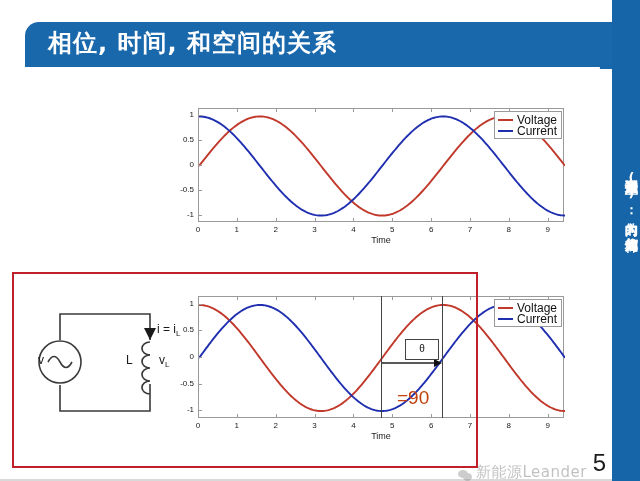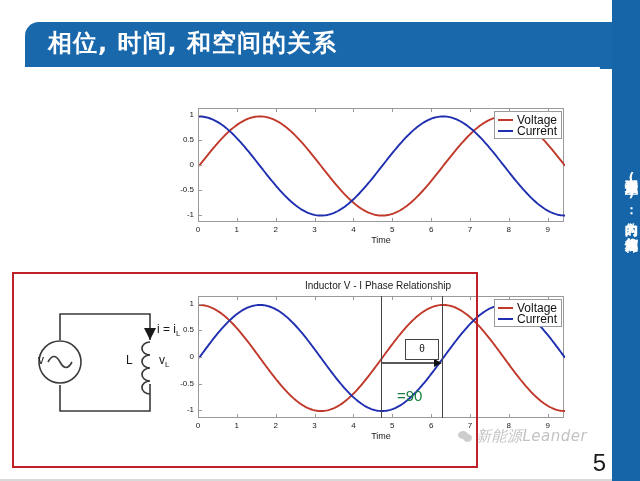--- a/index.html
+++ b/index.html
@@ -95,29 +95,29 @@
 
   
   .circuit{position:absolute;left:38px;top:300px;width:140px;height:125px;z-index:3;}
 
   
   .theta-box{
     position:absolute;border:1px solid #444;background:#fff;
     font-size:10px;color:#111;text-align:center;line-height:17px;z-index:4;
   }
   .eq90{
-    position:absolute;font-size:15px;color:#15803d;font-weight:normal;z-index:4;
+    position:absolute;font-size:19px;color:#c2410c;font-weight:normal;z-index:4;
     font-family:"Liberation Sans",sans-serif;
   }
   .vline{position:absolute;width:1px;background:#444;z-index:3;}
 
   
   .watermark{
-    position:absolute;left:458px;top:427px;z-index:6;
-    display:flex;align-items:center;opacity:.42;font-style:italic;
+    position:absolute;left:458px;top:463px;z-index:6;
+    display:flex;align-items:flex-end;opacity:.42;
   }
   .wm-text{font-size:15px;color:#6d6d6d;letter-spacing:.5px;font-family:"DejaVu Sans",sans-serif;white-space:nowrap;}
   .wm-icon{width:15px;height:13px;margin-right:3px;position:relative;}
   .wm-icon span{position:absolute;border-radius:50%;background:#8a8a8a;}
   .page-no{
     position:absolute;right:34px;bottom:4px;font-size:24px;color:#1a1a1a;z-index:6;
     font-family:"Liberation Sans",sans-serif;
   }
   .bottom-rule{position:absolute;left:0;bottom:0;width:612px;height:2px;background:#d9d9d9;}
 </style>
@@ -215,21 +215,20 @@
     <div style="position:absolute;left:88px;top:53px;font-size:12px;color:#1a1a1a;">L</div>
     <div style="position:absolute;left:121px;top:53px;font-size:12px;color:#1a1a1a;white-space:nowrap;">
       <span>v</span><sub style="font-size:8px;">L</sub>
     </div>
     <div style="position:absolute;left:119px;top:22px;font-size:12px;color:#1a1a1a;white-space:nowrap;">
       <span>i = i</span><sub style="font-size:8px;">L</sub>
     </div>
   </div>
 
   <div class="chart-block" id="chart-inductor" style="left:168px;top:280px;width:420px;height:175px;">
-    <div class="chart-title">Inductor V - I Phase Relationship</div>
   <div class="plot-area" style="left: 30px; top: 16px; width: 366px; height: 122px;">
         <svg width="366" height="122" viewBox="0 0 366 122" style="position: absolute; left: 0px; top: 0px;">
           <path d="M0.00 7.96 L1.41 7.99 L2.82 8.10 L4.22 8.27 L5.63 8.51 L7.04 8.82 L8.45 9.20 L9.85 9.65 L11.26 10.17 L12.67 10.75 L14.08 11.40 L15.48 12.11 L16.89 12.89 L18.30 13.73 L19.71 14.64 L21.12 15.60 L22.52 16.62 L23.93 17.70 L25.34 18.84 L26.75 20.04 L28.15 21.28 L29.56 22.58 L30.97 23.93 L32.38 25.33 L33.78 26.78 L35.19 28.27 L36.60 29.80 L38.01 31.38 L39.42 32.99 L40.82 34.64 L42.23 36.32 L43.64 38.04 L45.05 39.79 L46.45 41.56 L47.86 43.36 L49.27 45.19 L50.68 47.03 L52.08 48.89 L53.49 50.77 L54.90 52.66 L56.31 54.57 L57.72 56.48 L59.12 58.40 L60.53 60.32 L61.94 62.24 L63.35 64.16 L64.75 66.07 L66.16 67.98 L67.57 69.88 L68.98 71.77 L70.38 73.65 L71.79 75.50 L73.20 77.34 L74.61 79.16 L76.02 80.95 L77.42 82.72 L78.83 84.46 L80.24 86.17 L81.65 87.84 L83.05 89.48 L84.46 91.08 L85.87 92.65 L87.28 94.17 L88.68 95.65 L90.09 97.08 L91.50 98.46 L92.91 99.80 L94.32 101.08 L95.72 102.32 L97.13 103.49 L98.54 104.62 L99.95 105.68 L101.35 106.69 L102.76 107.63 L104.17 108.52 L105.58 109.34 L106.98 110.10 L108.39 110.79 L109.80 111.42 L111.21 111.99 L112.62 112.48 L114.02 112.91 L115.43 113.27 L116.84 113.56 L118.25 113.79 L119.65 113.94 L121.06 114.03 L122.47 114.04 L123.88 113.99 L125.28 113.86 L126.69 113.67 L128.10 113.40 L129.51 113.07 L130.92 112.67 L132.32 112.20 L133.73 111.67 L135.14 111.07 L136.55 110.40 L137.95 109.67 L139.36 108.87 L140.77 108.01 L142.18 107.09 L143.58 106.11 L144.99 105.07 L146.40 103.97 L147.81 102.82 L149.22 101.61 L150.62 100.35 L152.03 99.03 L153.44 97.67 L154.85 96.25 L156.25 94.80 L157.66 93.29 L159.07 91.75 L160.48 90.16 L161.88 88.54 L163.29 86.88 L164.70 85.18 L166.11 83.46 L167.52 81.70 L168.92 79.92 L170.33 78.11 L171.74 76.28 L173.15 74.43 L174.55 72.56 L175.96 70.68 L177.37 68.79 L178.78 66.88 L180.18 64.97 L181.59 63.05 L183.00 61.13 L184.41 59.21 L185.82 57.29 L187.22 55.37 L188.63 53.47 L190.04 51.57 L191.45 49.68 L192.85 47.81 L194.26 45.96 L195.67 44.13 L197.08 42.32 L198.48 40.53 L199.89 38.77 L201.30 37.04 L202.71 35.34 L204.12 33.68 L205.52 32.05 L206.93 30.46 L208.34 28.91 L209.75 27.40 L211.15 25.94 L212.56 24.52 L213.97 23.15 L215.38 21.82 L216.78 20.55 L218.19 19.34 L219.60 18.18 L221.01 17.07 L222.42 16.02 L223.82 15.03 L225.23 14.11 L226.64 13.24 L228.05 12.43 L229.45 11.69 L230.86 11.02 L232.27 10.41 L233.68 9.86 L235.08 9.39 L236.49 8.98 L237.90 8.64 L239.31 8.36 L240.72 8.16 L242.12 8.03 L243.53 7.96 L244.94 7.97 L246.35 8.04 L247.75 8.19 L249.16 8.40 L250.57 8.68 L251.98 9.04 L253.38 9.46 L254.79 9.94 L256.20 10.50 L257.61 11.12 L259.02 11.81 L260.42 12.56 L261.83 13.37 L263.24 14.25 L264.65 15.19 L266.05 16.18 L267.46 17.24 L268.87 18.36 L270.28 19.53 L271.68 20.75 L273.09 22.03 L274.50 23.36 L275.91 24.74 L277.32 26.16 L278.72 27.63 L280.13 29.15 L281.54 30.71 L282.95 32.30 L284.35 33.94 L285.76 35.61 L287.17 37.31 L288.58 39.05 L289.98 40.81 L291.39 42.60 L292.80 44.42 L294.21 46.25 L295.62 48.11 L297.02 49.98 L298.43 51.87 L299.84 53.76 L301.25 55.67 L302.65 57.59 L304.06 59.51 L305.47 61.43 L306.88 63.35 L308.28 65.27 L309.69 67.18 L311.10 69.08 L312.51 70.98 L313.92 72.86 L315.32 74.72 L316.73 76.57 L318.14 78.40 L319.55 80.20 L320.95 81.98 L322.36 83.73 L323.77 85.45 L325.18 87.14 L326.58 88.80 L327.99 90.41 L329.40 91.99 L330.81 93.53 L332.22 95.03 L333.62 96.48 L335.03 97.89 L336.44 99.24 L337.85 100.55 L339.25 101.80 L340.66 103.00 L342.07 104.15 L343.48 105.24 L344.88 106.27 L346.29 107.24 L347.70 108.15 L349.11 109.00 L350.52 109.79 L351.92 110.51 L353.33 111.17 L354.74 111.76 L356.15 112.28 L357.55 112.74 L358.96 113.13 L360.37 113.45 L361.78 113.70 L363.18 113.89 L364.59 114.00 L366.00 114.04 " fill="none" stroke="#c0392b" stroke-width="1.9"></path>
           <path d="M0.00 61.00 L1.41 59.08 L2.82 57.16 L4.22 55.25 L5.63 53.34 L7.04 51.44 L8.45 49.56 L9.85 47.69 L11.26 45.84 L12.67 44.01 L14.08 42.20 L15.48 40.42 L16.89 38.66 L18.30 36.93 L19.71 35.23 L21.12 33.57 L22.52 31.94 L23.93 30.36 L25.34 28.81 L26.75 27.30 L28.15 25.84 L29.56 24.42 L30.97 23.06 L32.38 21.74 L33.78 20.47 L35.19 19.26 L36.60 18.10 L38.01 17.00 L39.42 15.96 L40.82 14.97 L42.23 14.05 L43.64 13.18 L45.05 12.38 L46.45 11.65 L47.86 10.97 L49.27 10.37 L50.68 9.83 L52.08 9.36 L53.49 8.95 L54.90 8.62 L56.31 8.35 L57.72 8.15 L59.12 8.02 L60.53 7.96 L61.94 7.97 L63.35 8.05 L64.75 8.20 L66.16 8.42 L67.57 8.71 L68.98 9.06 L70.38 9.49 L71.79 9.98 L73.20 10.54 L74.61 11.16 L76.02 11.85 L77.42 12.61 L78.83 13.43 L80.24 14.31 L81.65 15.25 L83.05 16.25 L84.46 17.31 L85.87 18.43 L87.28 19.61 L88.68 20.83 L90.09 22.12 L91.50 23.45 L92.91 24.83 L94.32 26.26 L95.72 27.73 L97.13 29.25 L98.54 30.81 L99.95 32.41 L101.35 34.05 L102.76 35.72 L104.17 37.43 L105.58 39.16 L106.98 40.93 L108.39 42.72 L109.80 44.54 L111.21 46.37 L112.62 48.23 L114.02 50.10 L115.43 51.99 L116.84 53.89 L118.25 55.80 L119.65 57.71 L121.06 59.63 L122.47 61.56 L123.88 63.48 L125.28 65.39 L126.69 67.31 L128.10 69.21 L129.51 71.10 L130.92 72.98 L132.32 74.85 L133.73 76.69 L135.14 78.52 L136.55 80.32 L137.95 82.10 L139.36 83.85 L140.77 85.56 L142.18 87.25 L143.58 88.90 L144.99 90.52 L146.40 92.10 L147.81 93.63 L149.22 95.13 L150.62 96.57 L152.03 97.98 L153.44 99.33 L154.85 100.63 L156.25 101.88 L157.66 103.08 L159.07 104.22 L160.48 105.31 L161.88 106.34 L163.29 107.30 L164.70 108.21 L166.11 109.06 L167.52 109.84 L168.92 110.55 L170.33 111.21 L171.74 111.79 L173.15 112.31 L174.55 112.77 L175.96 113.15 L177.37 113.47 L178.78 113.72 L180.18 113.89 L181.59 114.00 L183.00 114.04 L184.41 114.01 L185.82 113.91 L187.22 113.74 L188.63 113.51 L190.04 113.20 L191.45 112.82 L192.85 112.38 L194.26 111.87 L195.67 111.29 L197.08 110.64 L198.48 109.94 L199.89 109.16 L201.30 108.33 L202.71 107.43 L204.12 106.47 L205.52 105.45 L206.93 104.37 L208.34 103.23 L209.75 102.04 L211.15 100.80 L212.56 99.50 L213.97 98.16 L215.38 96.76 L216.78 95.32 L218.19 93.83 L219.60 92.30 L221.01 90.73 L222.42 89.12 L223.82 87.47 L225.23 85.79 L226.64 84.07 L228.05 82.33 L229.45 80.56 L230.86 78.76 L232.27 76.93 L233.68 75.09 L235.08 73.23 L236.49 71.35 L237.90 69.46 L239.31 67.56 L240.72 65.65 L242.12 63.73 L243.53 61.81 L244.94 59.89 L246.35 57.97 L247.75 56.05 L249.16 54.14 L250.57 52.24 L251.98 50.35 L253.38 48.48 L254.79 46.62 L256.20 44.78 L257.61 42.96 L259.02 41.16 L260.42 39.39 L261.83 37.65 L263.24 35.94 L264.65 34.27 L266.05 32.63 L267.46 31.02 L268.87 29.46 L270.28 27.93 L271.68 26.45 L273.09 25.02 L274.50 23.63 L275.91 22.29 L277.32 21.00 L278.72 19.76 L280.13 18.58 L281.54 17.46 L282.95 16.39 L284.35 15.38 L285.76 14.43 L287.17 13.54 L288.58 12.71 L289.98 11.95 L291.39 11.25 L292.80 10.62 L294.21 10.05 L295.62 9.55 L297.02 9.11 L298.43 8.75 L299.84 8.45 L301.25 8.22 L302.65 8.07 L304.06 7.98 L305.47 7.96 L306.88 8.01 L308.28 8.13 L309.69 8.32 L311.10 8.58 L312.51 8.90 L313.92 9.30 L315.32 9.76 L316.73 10.29 L318.14 10.89 L319.55 11.55 L320.95 12.28 L322.36 13.07 L323.77 13.93 L325.18 14.85 L326.58 15.82 L327.99 16.86 L329.40 17.95 L330.81 19.10 L332.22 20.31 L333.62 21.57 L335.03 22.88 L336.44 24.24 L337.85 25.65 L339.25 27.11 L340.66 28.61 L342.07 30.15 L343.48 31.73 L344.88 33.35 L346.29 35.01 L347.70 36.70 L349.11 38.43 L350.52 40.18 L351.92 41.96 L353.33 43.77 L354.74 45.60 L356.15 47.45 L357.55 49.31 L358.96 51.19 L360.37 53.09 L361.78 54.99 L363.18 56.91 L364.59 58.83 L366.00 60.75 " fill="none" stroke="#1f2fb0" stroke-width="1.9"></path>
         </svg>
       </div>
       <div class="ytick" style="left: 4px; top: 18.9565px;">1</div>
       <div class="tickmark" style="left: 30px; top: 23.9565px; width: 4px; height: 1px;"></div>
       <div class="ytick" style="left: 4px; top: 45.4783px;">0.5</div>
       <div class="tickmark" style="left: 30px; top: 50.4783px; width: 4px; height: 1px;"></div>

